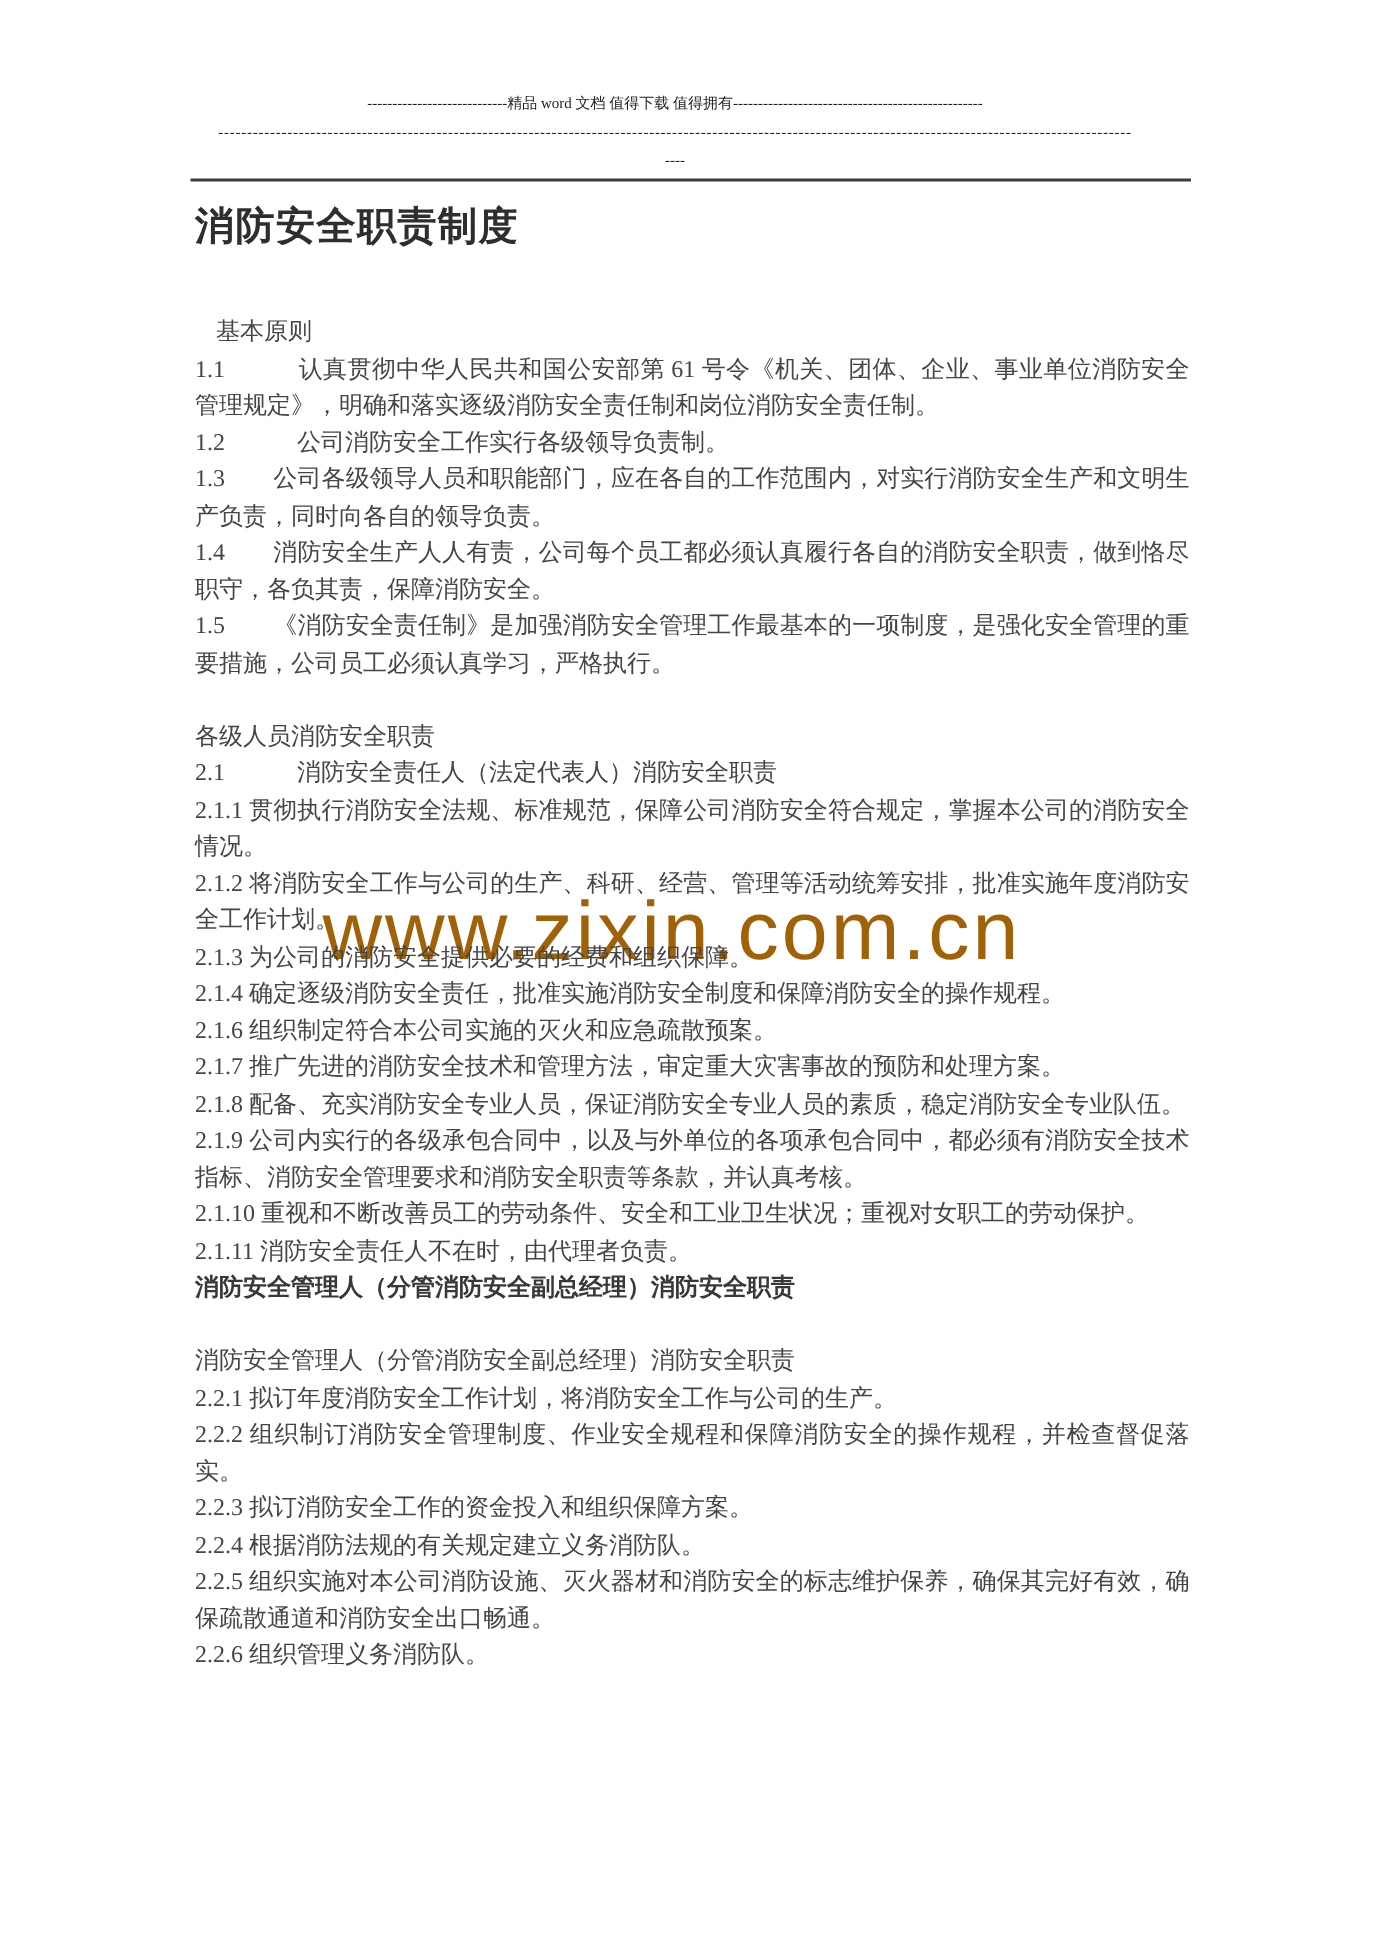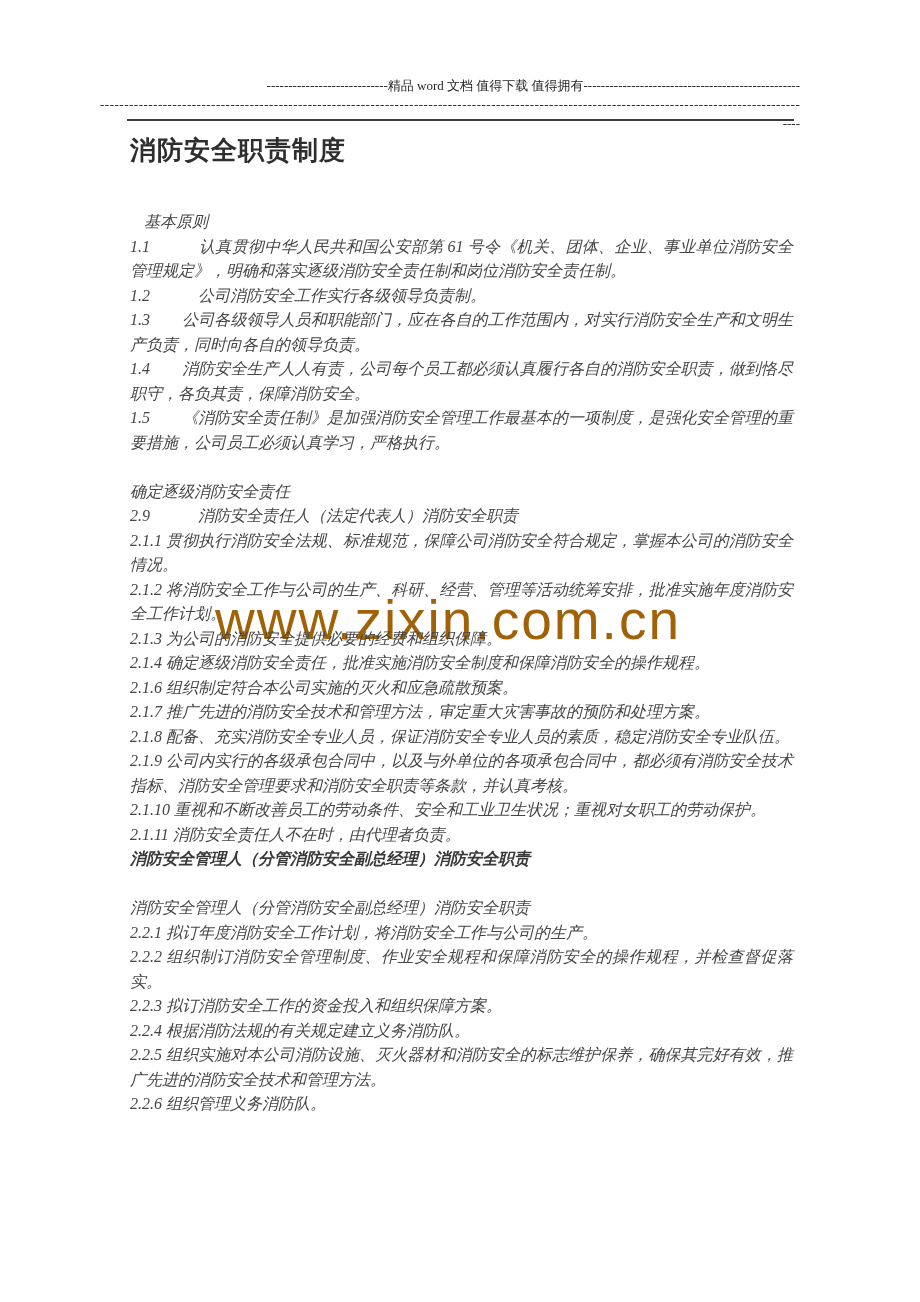--- a/index.html
+++ b/index.html
@@ -9,25 +9,24 @@
     height: 1302px;
     background: #ffffff;
     overflow: hidden;
     font-family: "Liberation Serif", serif;
   }
   .header-block {
     position: absolute;
     top: 60px;
     left: 100px;
     width: 700px;
-    text-align: right;
-    font-size: 13px;
+    text-align: center;
+    font-size: 10px;
     line-height: 19px;
     color: #1f1f1f;
-    margin-top: 16px;
   }
   .header-line2 {
     white-space: nowrap;
     overflow: hidden;
     letter-spacing: 0.5px;
   }
   .header-rule {
     position: absolute;
     top: 119px;
     left: 127px;
@@ -60,21 +59,21 @@
     position: absolute;
     top: 210px;
     left: 130px;
     width: 663px;
     font-size: 16px;
     line-height: 24.5px;
     text-align: justify;
     color: #454545;
     z-index: 1;
   }
-  .para { margin: 0; font-style: italic; }
+  .para { margin: 0; }
   .para.blank { height: 24.5px; }
   .para.bold { font-weight: bold; color: #383838; }
   .para.ind1 { padding-left: 14px; }
   .para.ind2 { padding-left: 38px; }
 </style>
 </head>
 <body>
 
 <div class="page">
 
@@ -91,36 +90,36 @@
   <h1 class="doc-title">消防安全职责制度</h1>
 
   <div class="doc-body">
       <p class="para ind1">基本原则</p>
       <p class="para">1.1　　　认真贯彻中华人民共和国公安部第 61 号令《机关、团体、企业、事业单位消防安全管理规定》，明确和落实逐级消防安全责任制和岗位消防安全责任制。</p>
       <p class="para">1.2　　　公司消防安全工作实行各级领导负责制。</p>
       <p class="para">1.3　　公司各级领导人员和职能部门，应在各自的工作范围内，对实行消防安全生产和文明生产负责，同时向各自的领导负责。</p>
       <p class="para">1.4　　消防安全生产人人有责，公司每个员工都必须认真履行各自的消防安全职责，做到恪尽职守，各负其责，保障消防安全。</p>
       <p class="para">1.5　　《消防安全责任制》是加强消防安全管理工作最基本的一项制度，是强化安全管理的重要措施，公司员工必须认真学习，严格执行。</p>
       <p class="para blank"></p>
-      <p class="para">确定逐级消防安全责任</p>
-      <p class="para">2.9　　　消防安全责任人（法定代表人）消防安全职责</p>
+      <p class="para">各级人员消防安全职责</p>
+      <p class="para">2.1　　　消防安全责任人（法定代表人）消防安全职责</p>
       <p class="para">2.1.1 贯彻执行消防安全法规、标准规范，保障公司消防安全符合规定，掌握本公司的消防安全情况。</p>
       <p class="para">2.1.2 将消防安全工作与公司的生产、科研、经营、管理等活动统筹安排，批准实施年度消防安全工作计划。</p>
       <p class="para">2.1.3 为公司的消防安全提供必要的经费和组织保障。</p>
       <p class="para">2.1.4 确定逐级消防安全责任，批准实施消防安全制度和保障消防安全的操作规程。</p>
       <p class="para">2.1.6 组织制定符合本公司实施的灭火和应急疏散预案。</p>
       <p class="para">2.1.7 推广先进的消防安全技术和管理方法，审定重大灾害事故的预防和处理方案。</p>
       <p class="para">2.1.8 配备、充实消防安全专业人员，保证消防安全专业人员的素质，稳定消防安全专业队伍。</p>
       <p class="para">2.1.9 公司内实行的各级承包合同中，以及与外单位的各项承包合同中，都必须有消防安全技术指标、消防安全管理要求和消防安全职责等条款，并认真考核。</p>
       <p class="para">2.1.10 重视和不断改善员工的劳动条件、安全和工业卫生状况；重视对女职工的劳动保护。</p>
       <p class="para">2.1.11 消防安全责任人不在时，由代理者负责。</p>
       <p class="para bold">消防安全管理人（分管消防安全副总经理）消防安全职责</p>
       <p class="para blank"></p>
       <p class="para">消防安全管理人（分管消防安全副总经理）消防安全职责</p>
       <p class="para">2.2.1 拟订年度消防安全工作计划，将消防安全工作与公司的生产。</p>
       <p class="para">2.2.2 组织制订消防安全管理制度、作业安全规程和保障消防安全的操作规程，并检查督促落实。</p>
       <p class="para">2.2.3 拟订消防安全工作的资金投入和组织保障方案。</p>
       <p class="para">2.2.4 根据消防法规的有关规定建立义务消防队。</p>
-      <p class="para">2.2.5 组织实施对本公司消防设施、灭火器材和消防安全的标志维护保养，确保其完好有效，推广先进的消防安全技术和管理方法。</p>
+      <p class="para">2.2.5 组织实施对本公司消防设施、灭火器材和消防安全的标志维护保养，确保其完好有效，确保疏散通道和消防安全出口畅通。</p>
       <p class="para">2.2.6 组织管理义务消防队。</p>
     </div>
 
 </div>
 
 </body></html>

